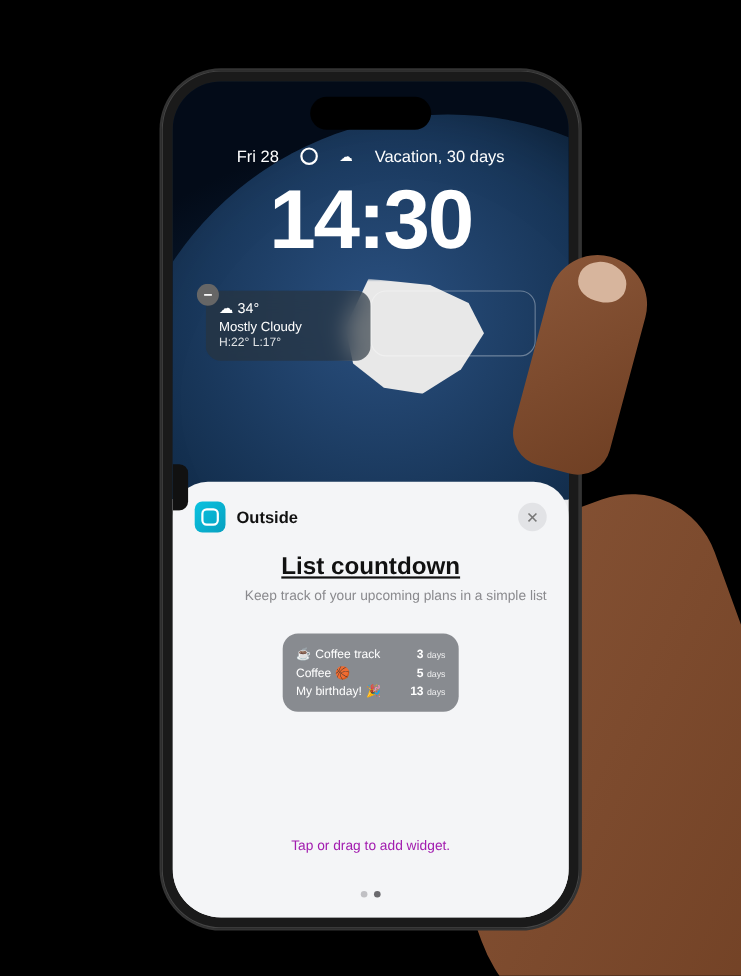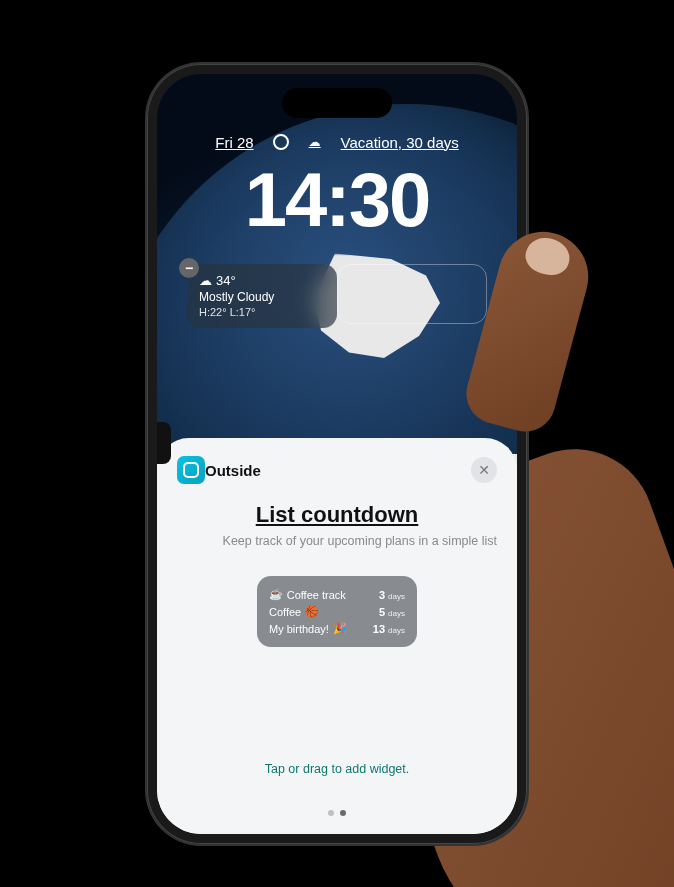--- a/index.html
+++ b/index.html
@@ -75,21 +75,20 @@
       top: 60px;
       left: 0; right: 0;
       display: flex;
       justify-content: center;
       align-items: center;
       gap: 19px;
       color: #fff;
       font-size: 15px;
       font-weight: 500;
       z-index: 10;
-      text-decoration: underline;
     }
     .pill-icon {
       width: 16px; height: 16px;
       border: 2px solid #fff;
       border-radius: 8px;
       display: inline-block;
     }
     .caps-icon {
       width: 14px; height: 14px;
       display: inline-flex;
@@ -158,20 +157,21 @@
       background: #f4f5f7;
       border-radius: 32px 32px 0 0;
       padding: 18px 20px;
       z-index: 20;
       display: flex;
       flex-direction: column;
     }
     .sheet-header {
       display: flex;
       align-items: center;
+      gap: 10px;
       margin-bottom: 18px;
     }
     .app-icon {
       width: 28px;
       height: 28px;
       border-radius: 7px;
       background: linear-gradient(135deg, #0ac2e0, #08a0c0);
       display: flex;
       align-items: center;
       justify-content: center;
@@ -226,21 +226,21 @@
       justify-content: space-between;
       align-items: center;
       padding: 2px 0;
     }
     .wp-left { display: flex; align-items: center; gap: 4px; }
     .wp-days { display: flex; align-items: baseline; gap: 3px; }
     .wp-num { font-weight: 600; font-size: 11px; }
     .wp-unit { font-size: 8px; opacity: 0.85; }
     .instruction {
       text-align: center;
-      color: #0f766e;
+      color: #a21caf;
       font-size: 12.5px;
       margin-top: auto;
       margin-bottom: 40px;
     }
     .page-dots {
       position: absolute;
       bottom: 18px;
       left: 50%;
       transform: translateX(-50%);
       display: flex;

